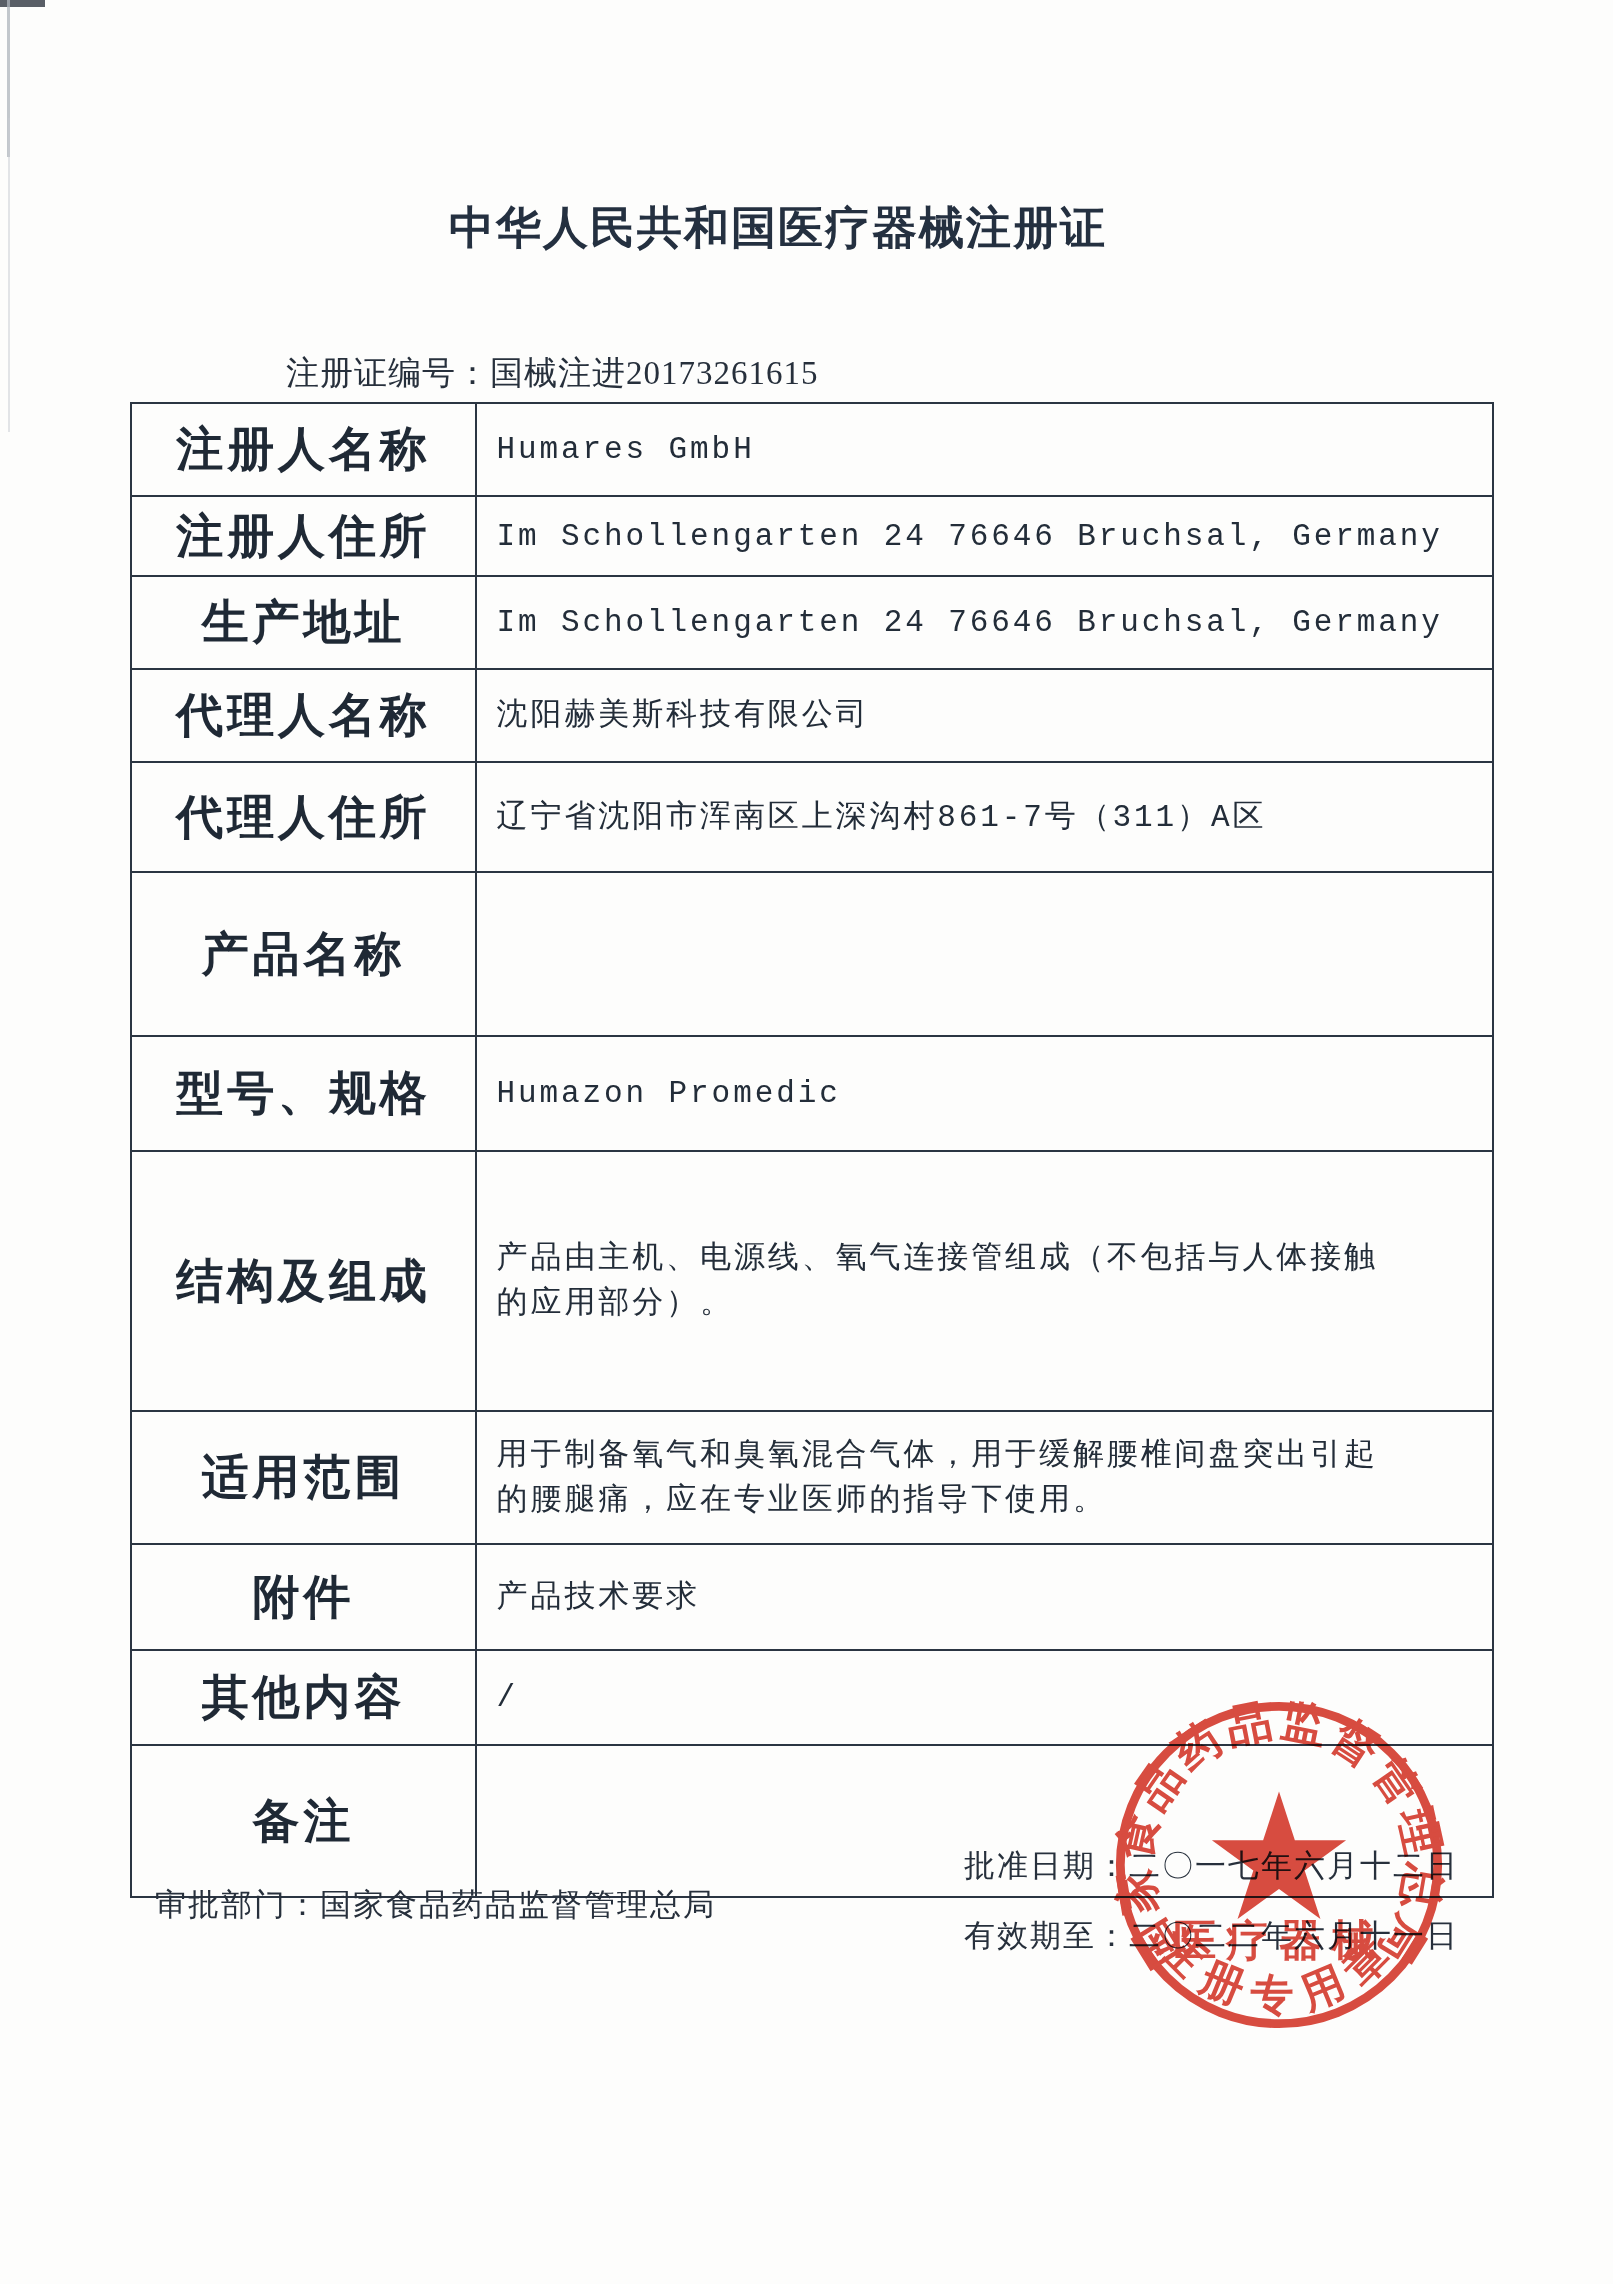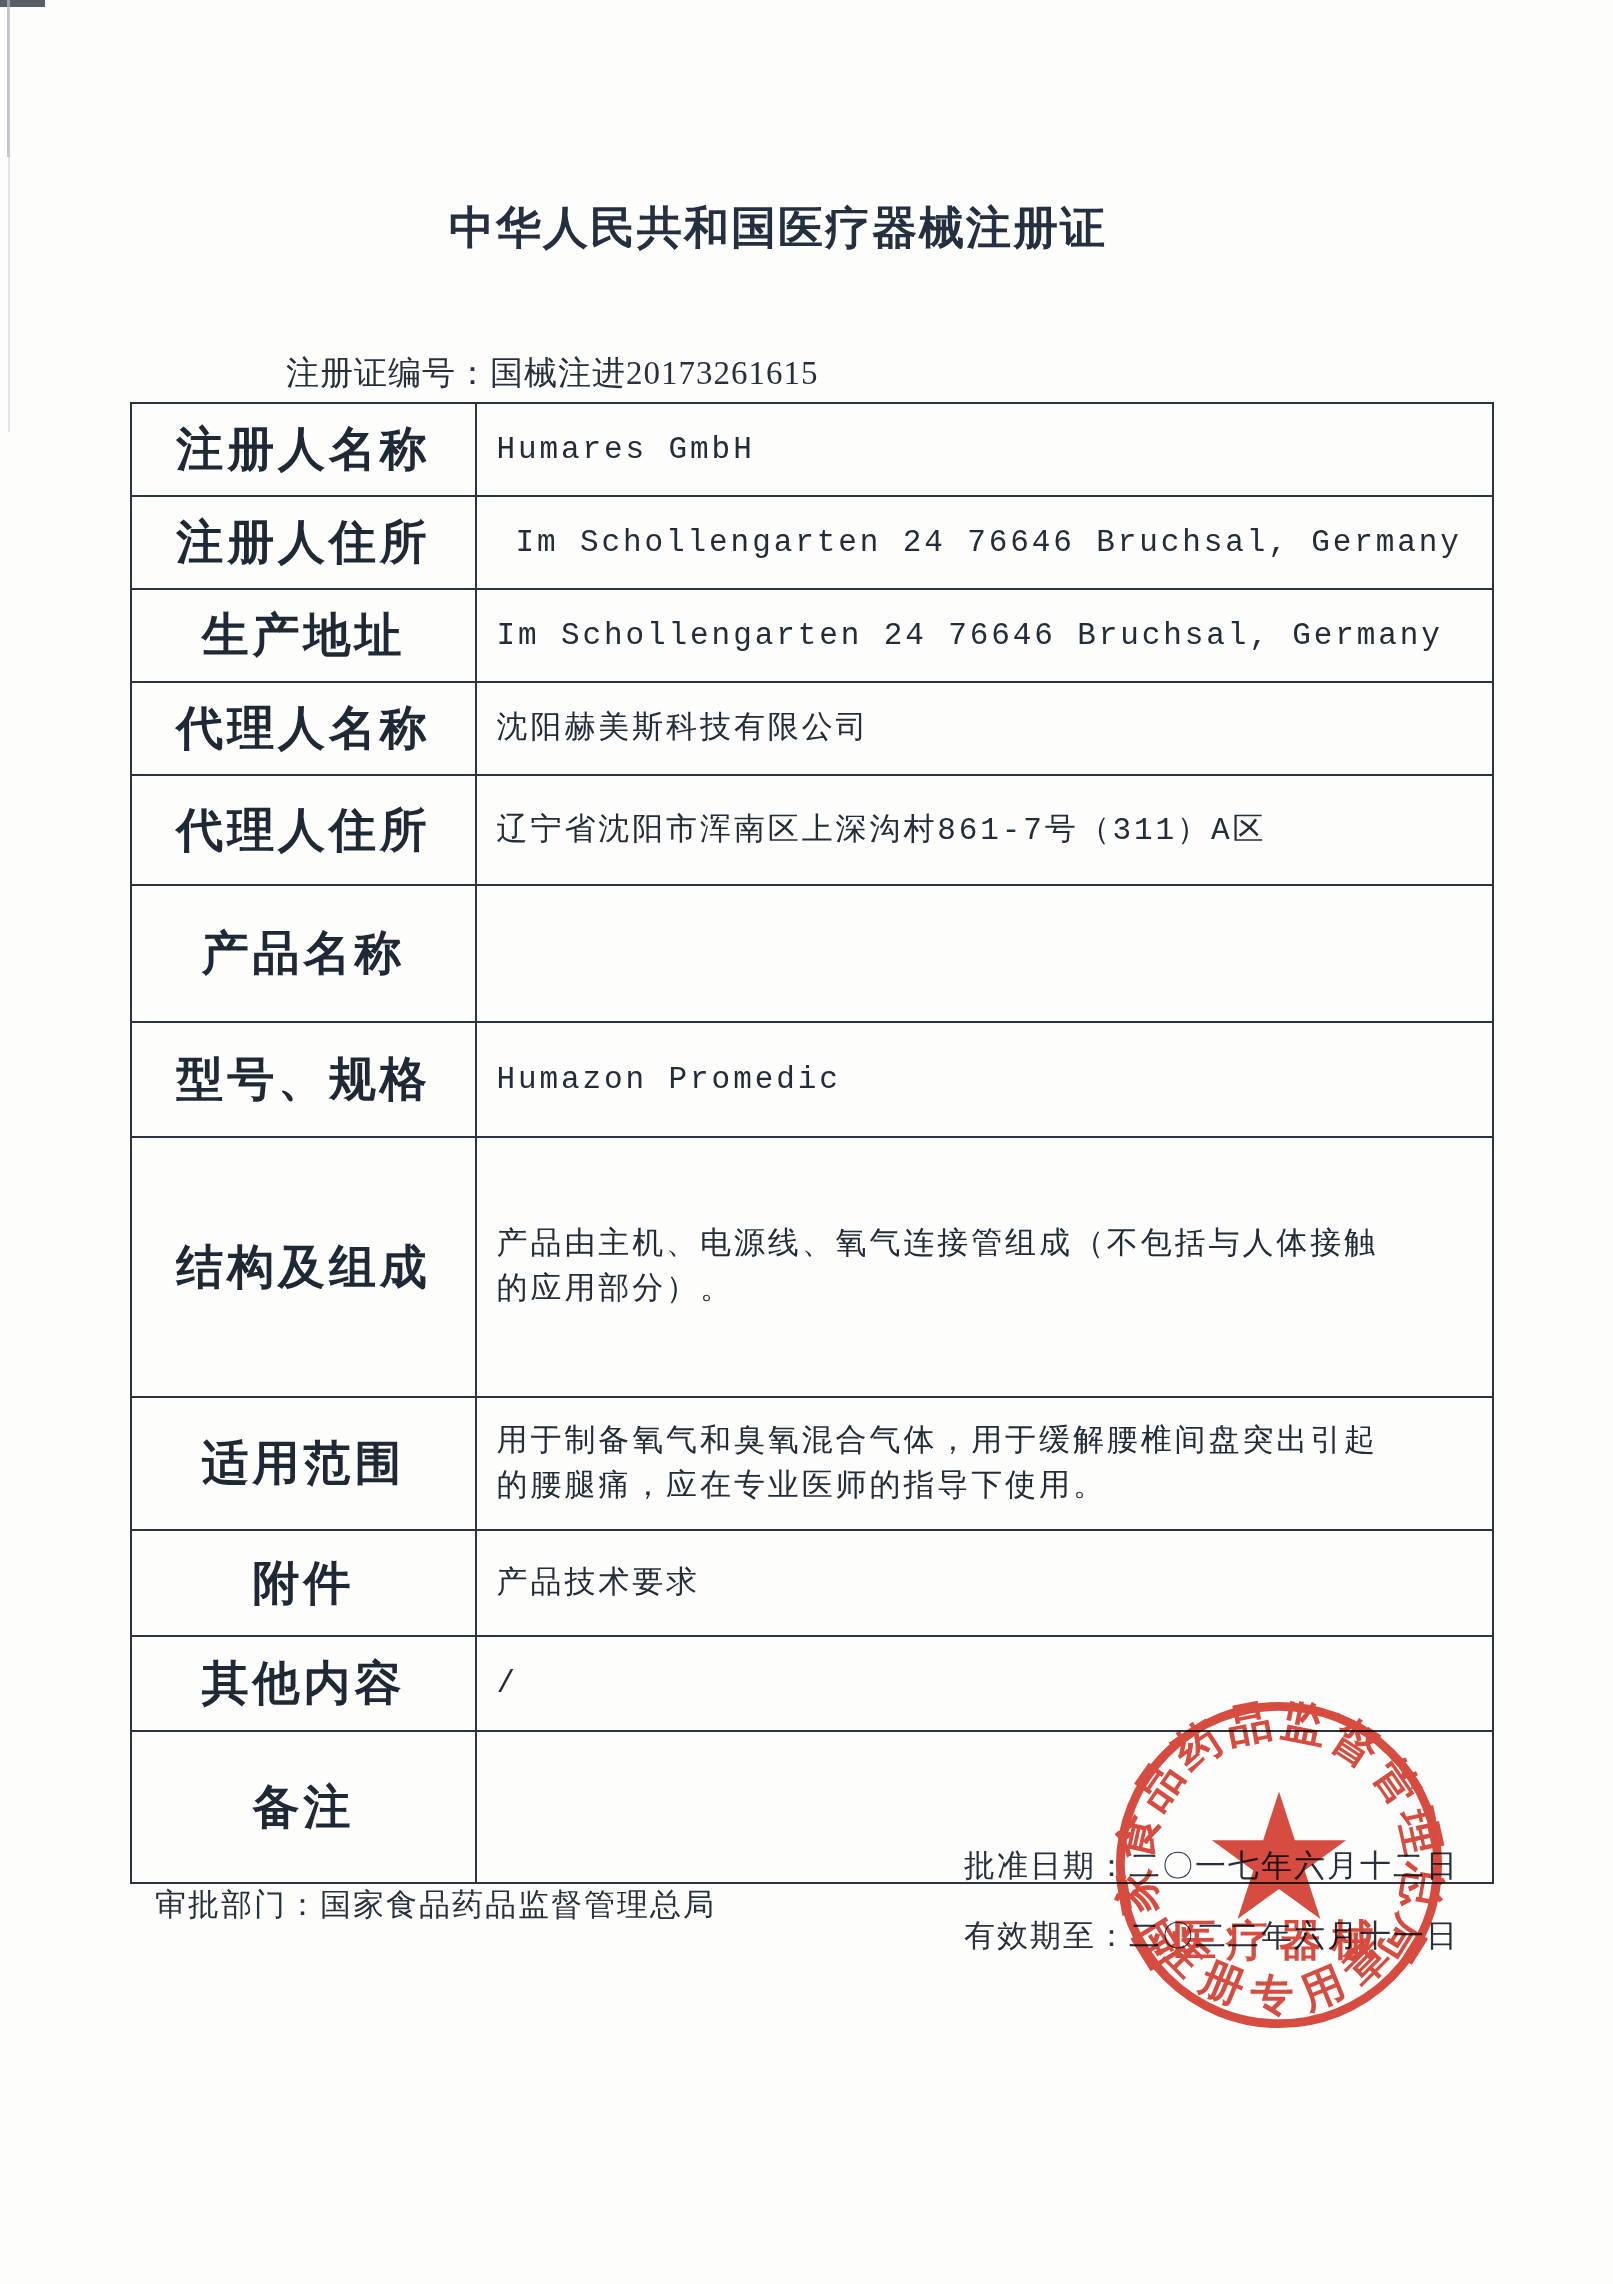--- a/index.html
+++ b/index.html
@@ -79,37 +79,37 @@
 
   <div class="title">中华人民共和国医疗器械注册证</div>
 
   <div class="cert-line">注册证编号：国械注进20173261615</div>
 
   <div class="reg-table" id="reg-table">
       <div class="t-row" style="height: 93px;">
         <div class="t-label">注册人名称</div>
         <div class="t-value">Humares GmbH</div>
       </div>
-      <div class="t-row" style="height: 93px; gap: 19px;">
+      <div class="t-row" style="height: 80px;">
         <div class="t-label">注册人住所</div>
         <div class="t-value">Im Schollengarten 24 76646 Bruchsal, Germany</div>
       </div>
       <div class="t-row" style="height: 93px;">
         <div class="t-label">生产地址</div>
         <div class="t-value">Im Schollengarten 24 76646 Bruchsal, Germany</div>
       </div>
       <div class="t-row" style="height: 93px;">
         <div class="t-label">代理人名称</div>
         <div class="t-value">沈阳赫美斯科技有限公司</div>
       </div>
       <div class="t-row" style="height: 110px;">
         <div class="t-label">代理人住所</div>
         <div class="t-value">辽宁省沈阳市浑南区上深沟村861-7号（311）A区</div>
       </div>
-      <div class="t-row" style="height: 137px;">
+      <div class="t-row" style="height: 164px;">
         <div class="t-label">产品名称</div>
       </div>
       <div class="t-row" style="height: 115px;">
         <div class="t-label">型号、规格</div>
         <div class="t-value">Humazon Promedic</div>
       </div>
       <div class="t-row" style="height: 260px;">
         <div class="t-label">结构及组成</div>
         <div class="t-value">产品由主机、电源线、氧气连接管组成（不包括与人体接触
 的应用部分）。</div>

